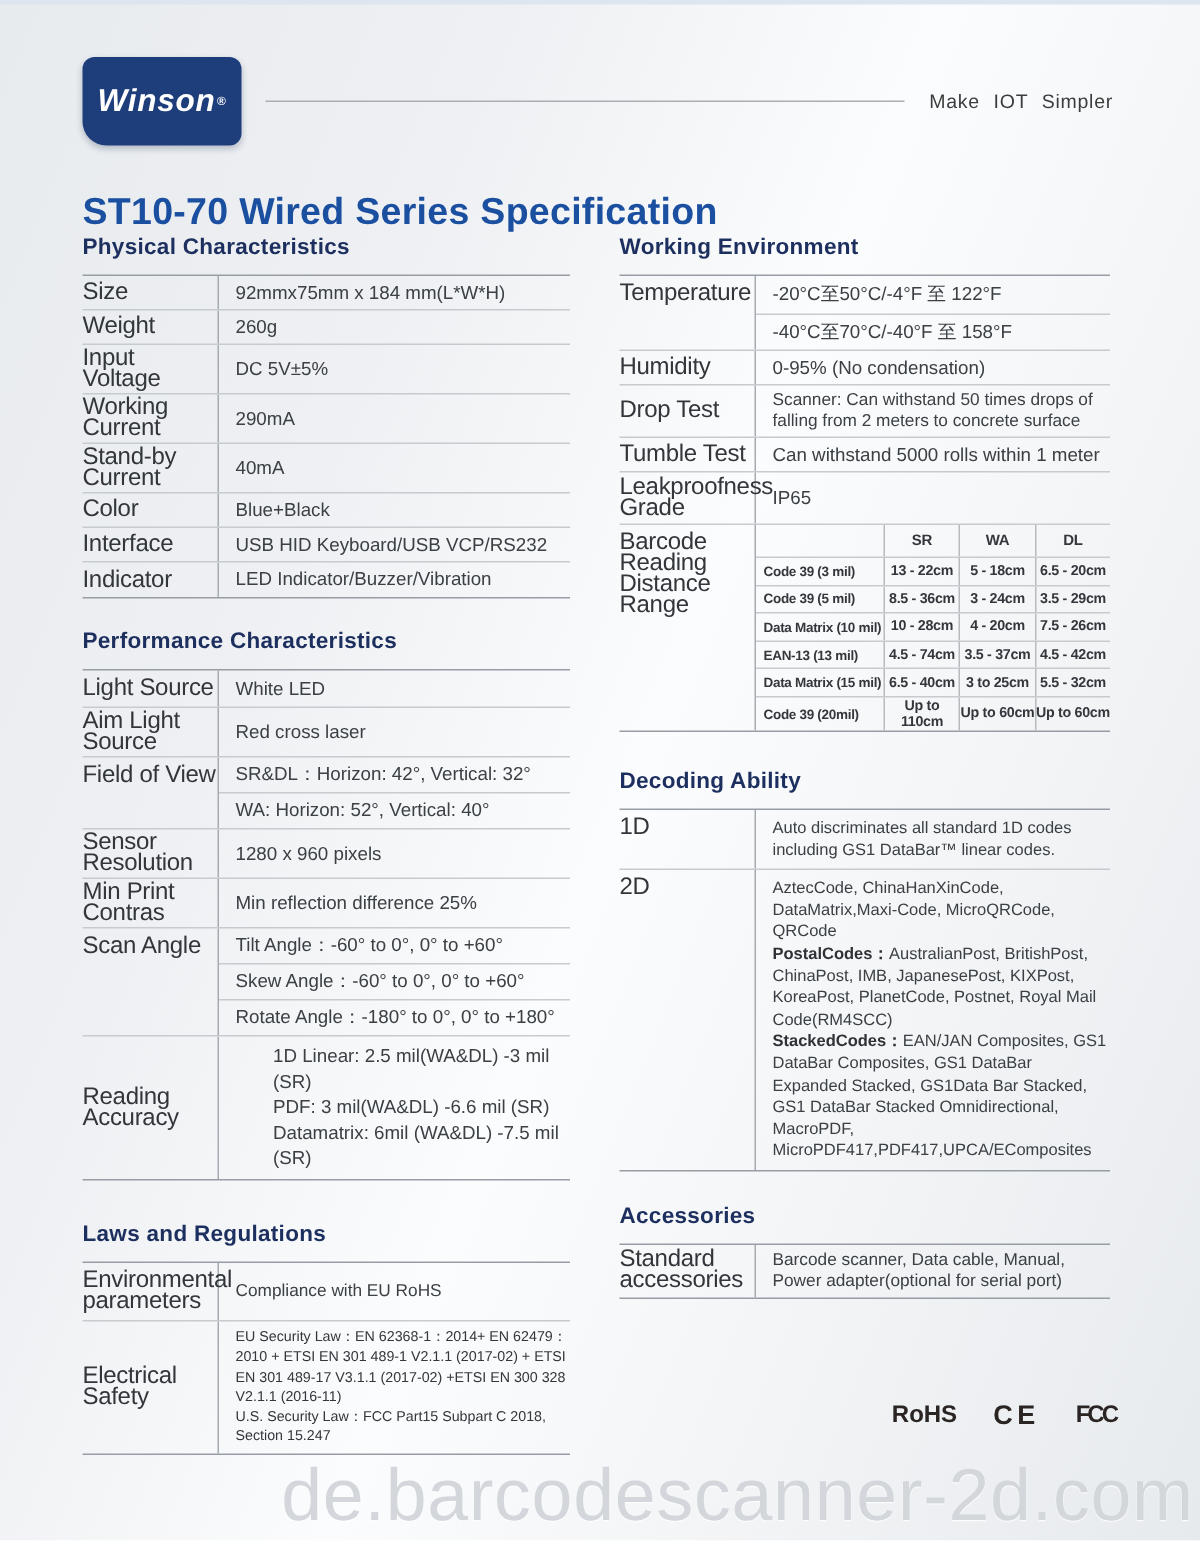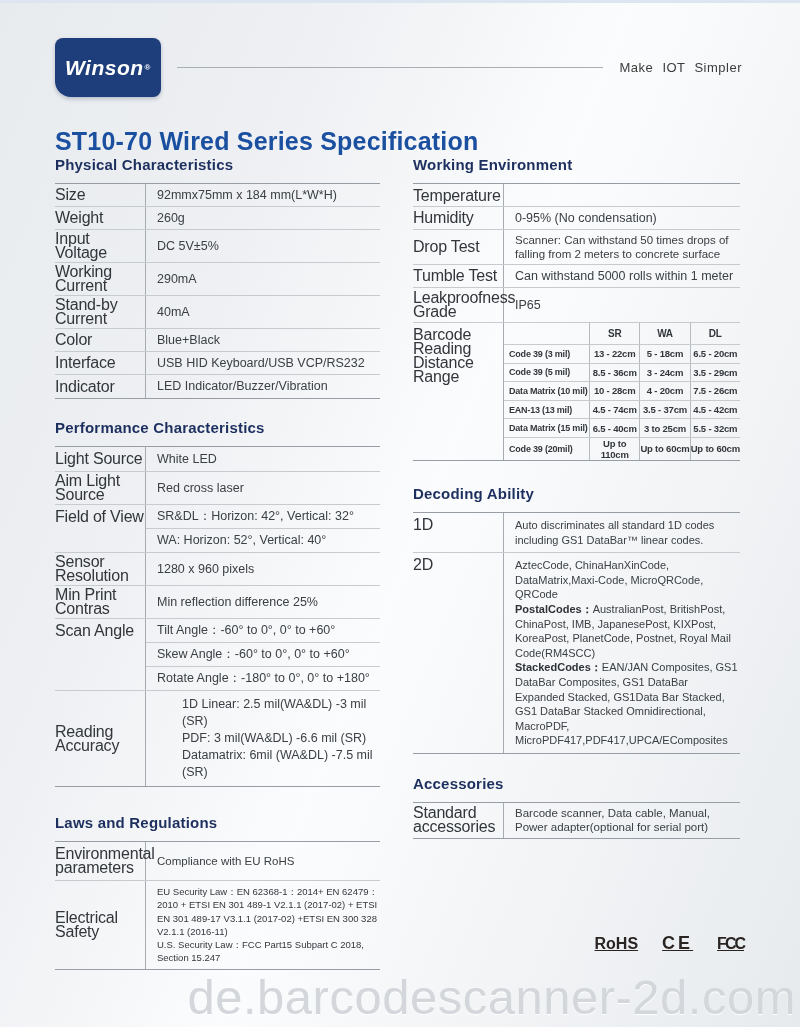--- a/index.html
+++ b/index.html
@@ -128,21 +128,20 @@
   
   .rich { display: block; padding-top: 5px; padding-bottom: 5px; font-size: 11px; line-height: 14.6px; }
   .rich b { color: #2e3237; }
 
   
   .certs {
     position: absolute;
     top: 933px; right: 56px;
     display: flex; align-items: center; gap: 24px;
     color: #2a2422;
-    text-decoration: underline;
   }
   .cert { font-size: 16px; font-weight: bold; }
   .cert-ce { font-size: 18px; letter-spacing: 3px; }
   .cert-fcc { font-size: 16px; letter-spacing: -2px; }
   .watermark {
     position: absolute;
     bottom: 2px; right: 4px;
     font-size: 49px;
     color: #d3d6da;
     text-shadow: 0 1px 1px #ffffff;
@@ -273,20 +272,24 @@
 
     </div>
 
     <div class="col-right">
 
       <div>
         <div class="spec-heading">Working Environment</div>
         <div class="spec-table">
           <div class="trow">
             <div class="tlabel lab-top">Temperature</div>
+            <div class="tstack">
+              <div class="subval h25">-20°C至50°C/-4°F 至 122°F</div>
+              <div class="subval">-40°C至70°C/-40°F 至 158°F</div>
+            </div>
           </div>
           <div class="trow">
             <div class="tlabel">Humidity</div>
             <div class="tvalue">0-95% (No condensation)</div>
           </div>
           <div class="trow h31">
             <div class="tlabel">Drop Test</div>
             <div class="tvalue small-val">Scanner: Can withstand 50 times drops of falling from 2 meters to concrete surface</div>
           </div>
           <div class="trow">

